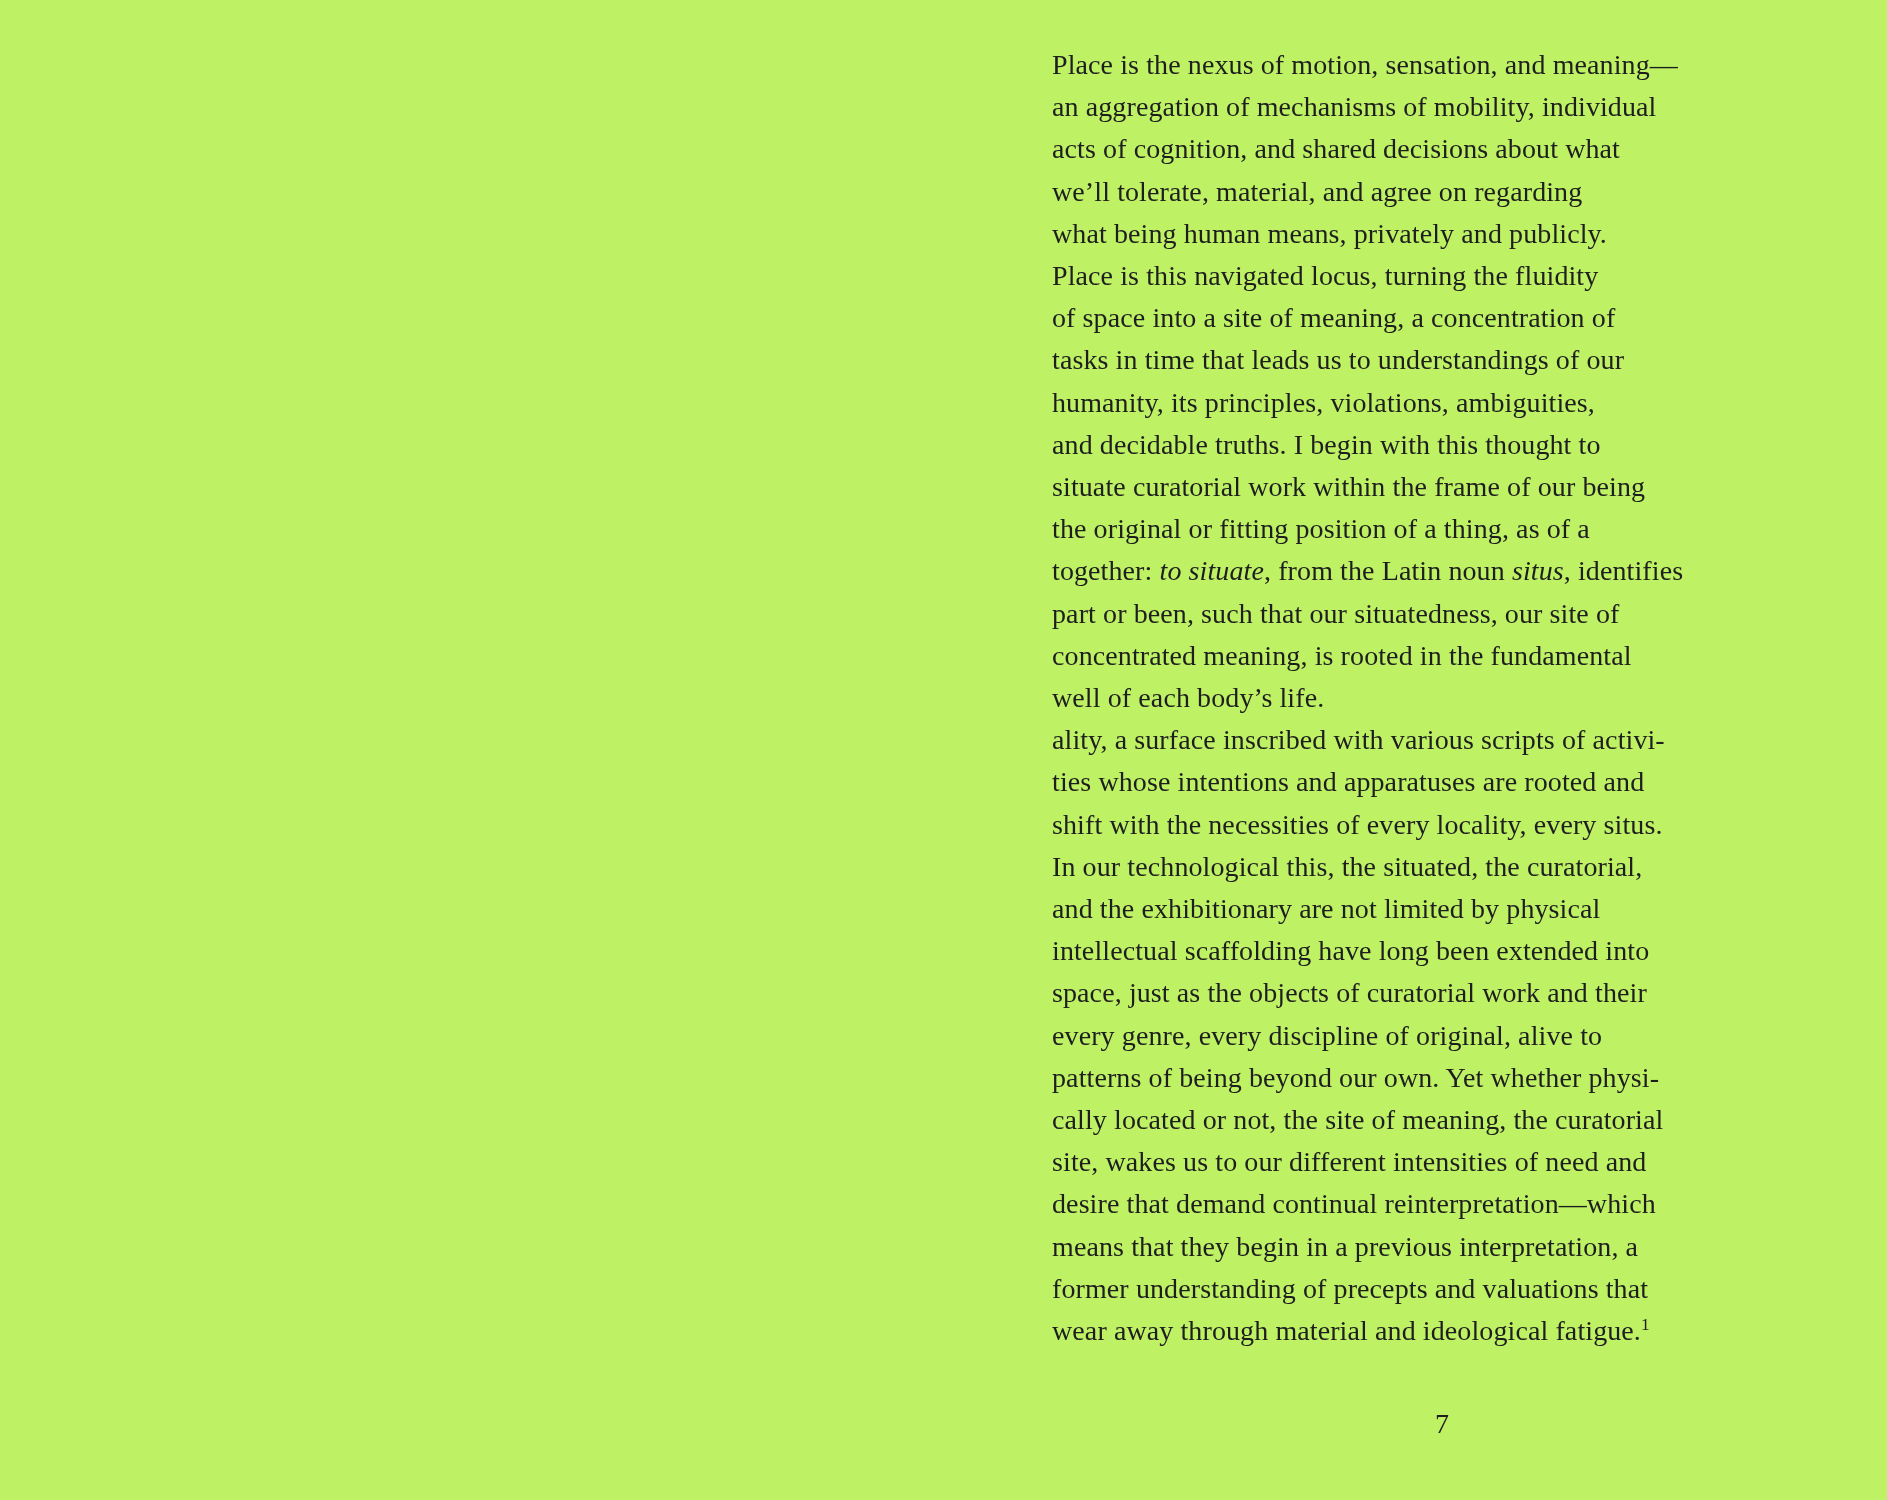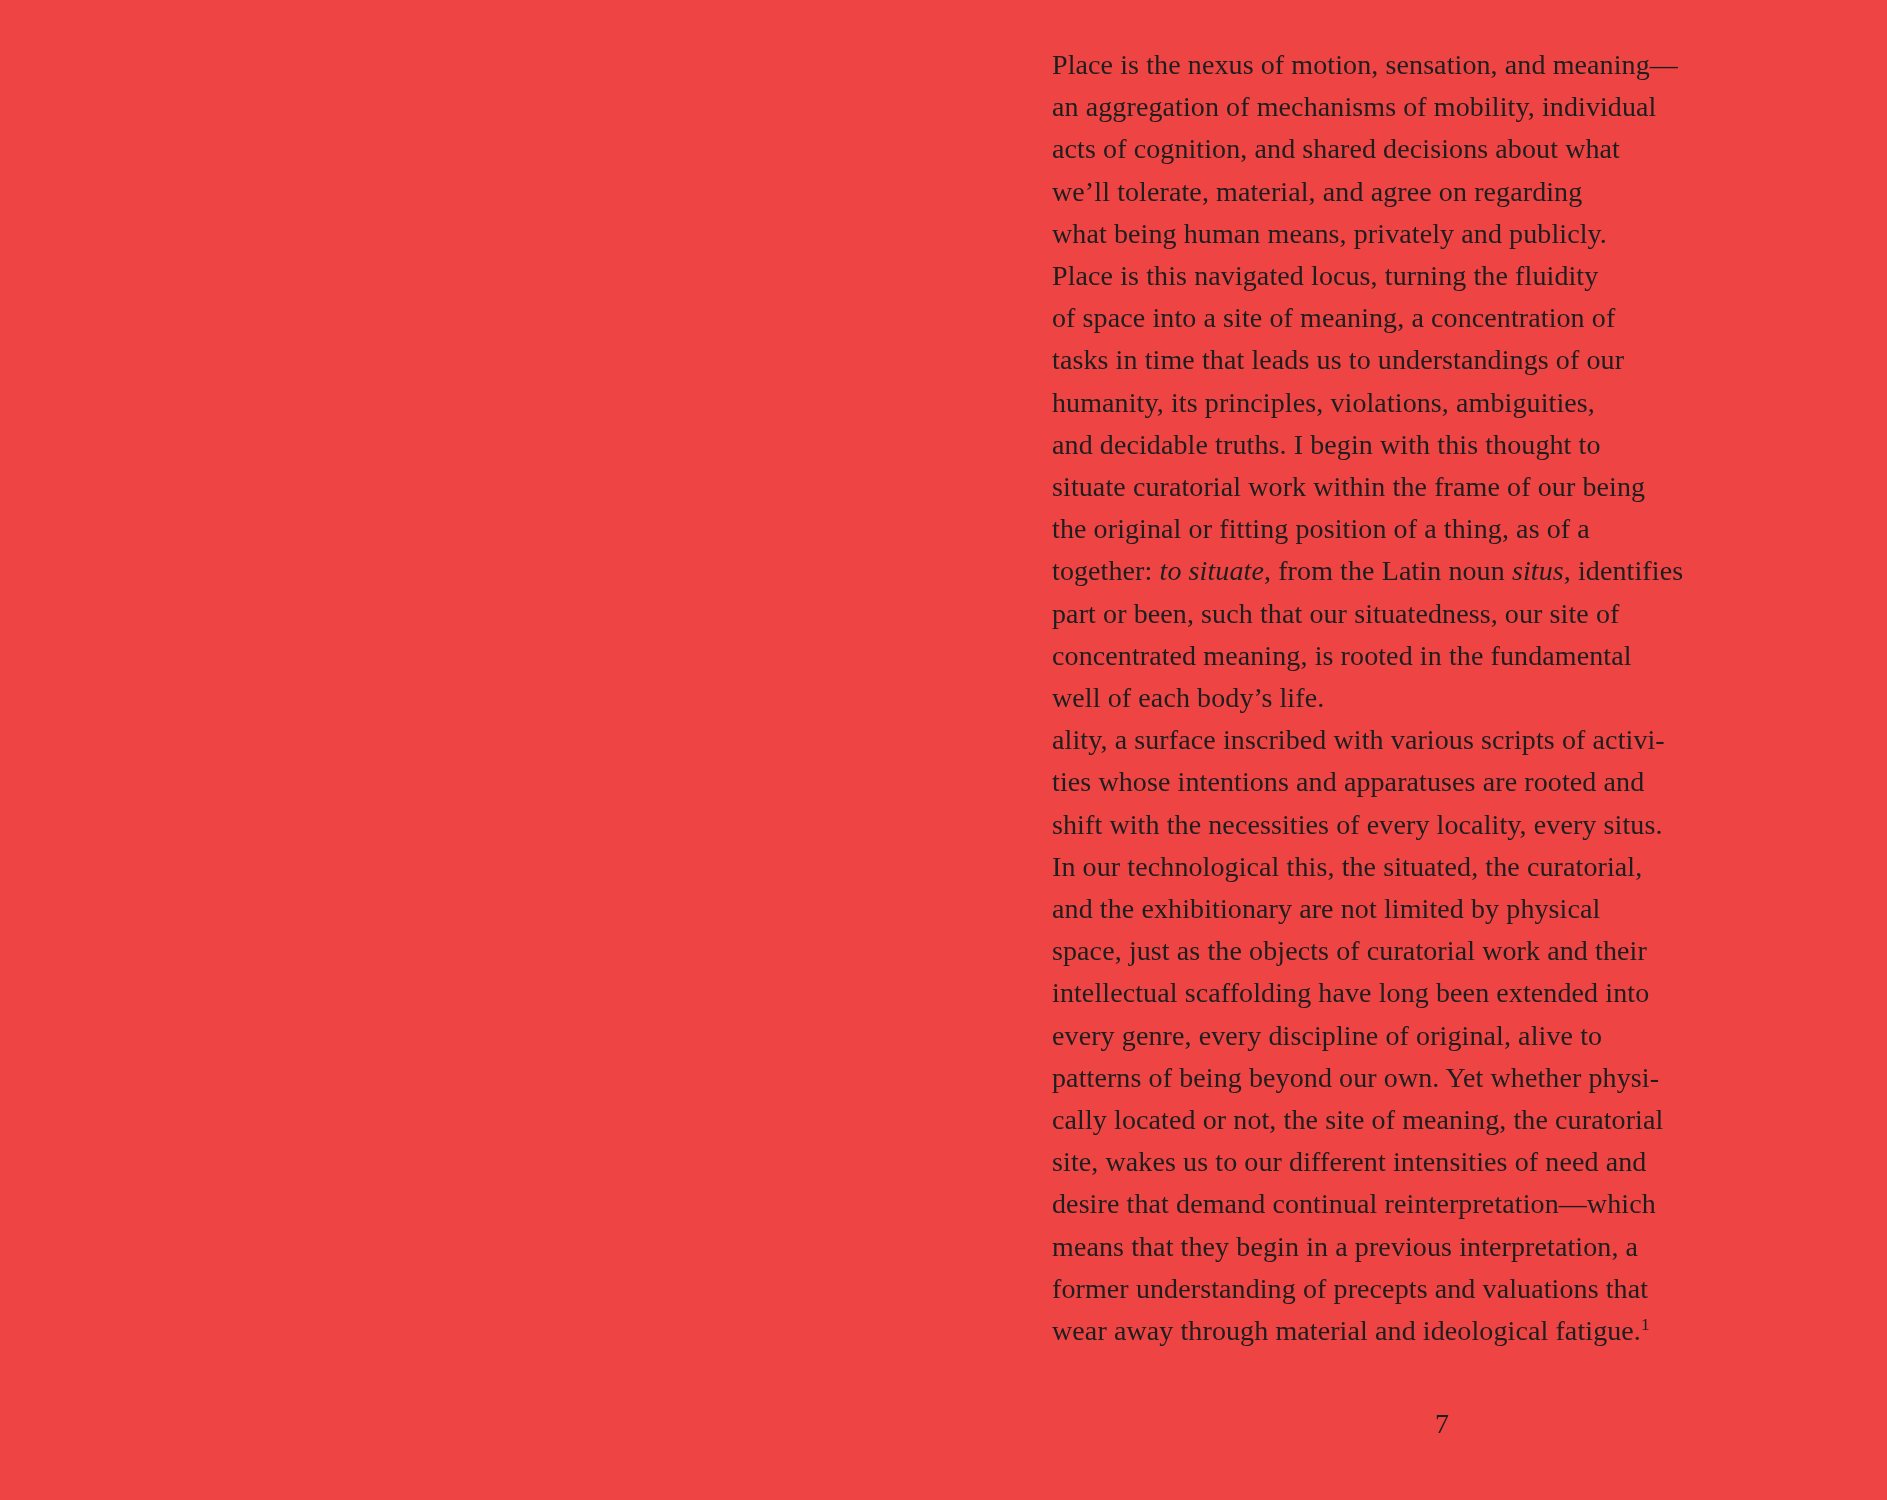--- a/index.html
+++ b/index.html
@@ -10,21 +10,21 @@
     width: 1887px;
     height: 1500px;
     background: #ffffff;
     position: relative;
     overflow: hidden;
     font-family: "Liberation Serif", "DejaVu Serif", serif;
   }
   .page {
     position: absolute;
     inset: 0;
-    background: #ef4444;
+    background: #bef264;
   }
   .text-column {
     position: absolute;
     left: 1052px;
     top: 44px;
     width: 780px;
     font-size: 28px;
     line-height: 42.2px;
     color: #1e1e1e;
     letter-spacing: 0.1px;
@@ -79,22 +79,22 @@
         <div class="line"><span>part or been, such that our situatedness, our site of</span></div>
         <div class="line"><span>concentrated meaning, is rooted in the fundamental</span></div>
         <div class="line"><span>well of each body’s life.</span></div>
       </div>
       <div class="para">
         <div class="line"><span>ality, a surface inscribed with various scripts of activi-</span></div>
         <div class="line"><span>ties whose intentions and apparatuses are rooted and</span></div>
         <div class="line"><span>shift with the necessities of every locality, every situs.</span></div>
         <div class="line"><span>In our technological this, the situated, the curatorial,</span></div>
         <div class="line"><span>and the exhibitionary are not limited by physical</span></div>
+        <div class="line"><span>intellectual scaffolding have long been extended into</span></div>
         <div class="line"><span>space, just as the objects of curatorial work and their</span></div>
-        <div class="line"><span>intellectual scaffolding have long been extended into</span></div>
         <div class="line"><span>every genre, every discipline of original, alive to</span></div>
         <div class="line"><span>patterns of being beyond our own. Yet whether physi-</span></div>
         <div class="line"><span>cally located or not, the site of meaning, the curatorial</span></div>
         <div class="line"><span>site, wakes us to our different intensities of need and</span></div>
         <div class="line"><span>desire that demand continual reinterpretation—which</span></div>
         <div class="line"><span>means that they begin in a previous interpretation, a</span></div>
         <div class="line"><span>former understanding of precepts and valuations that</span></div>
         <div class="line"><span>wear away through material and ideological fatigue.</span><span class="sup">1</span></div>
       </div>
     </div>

